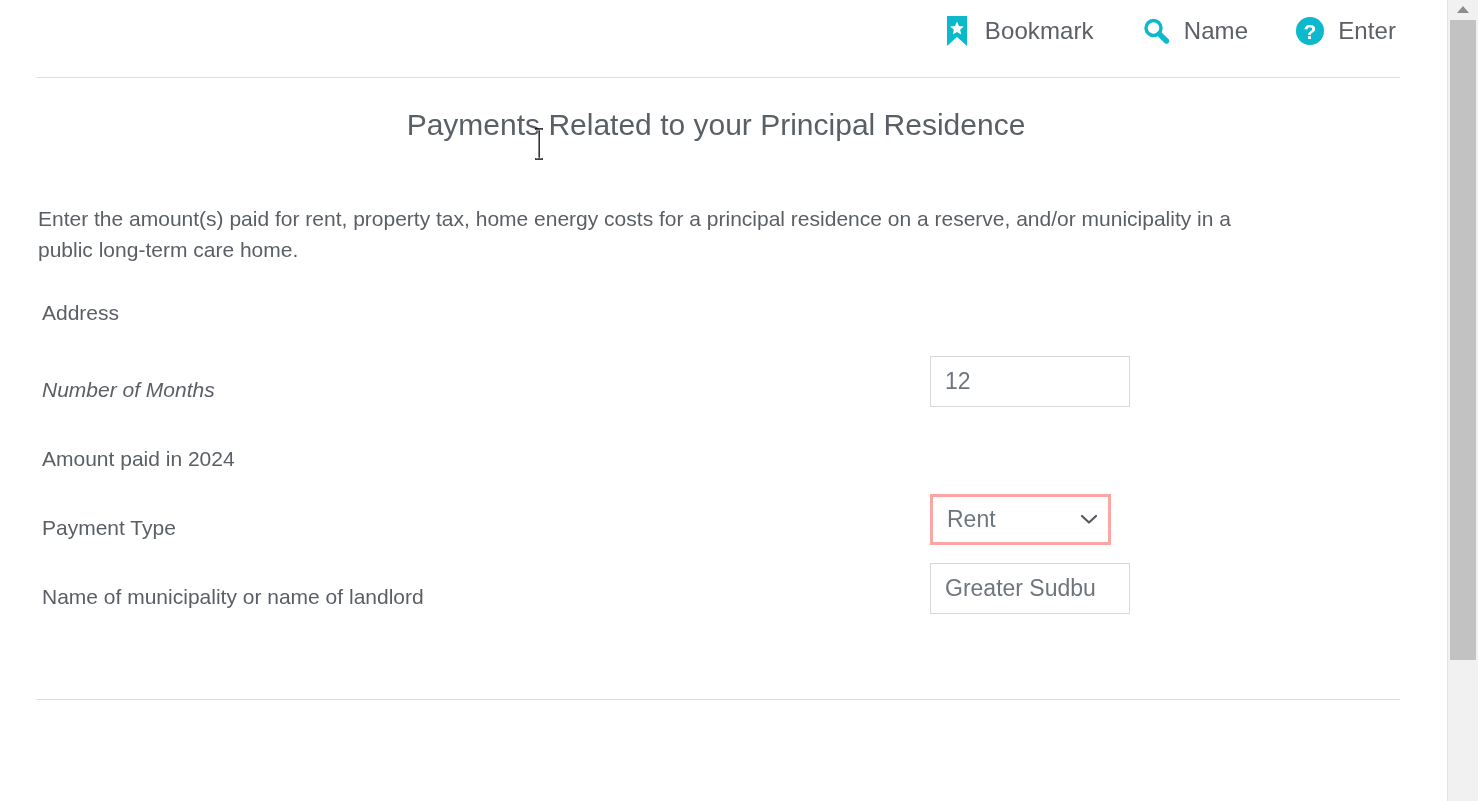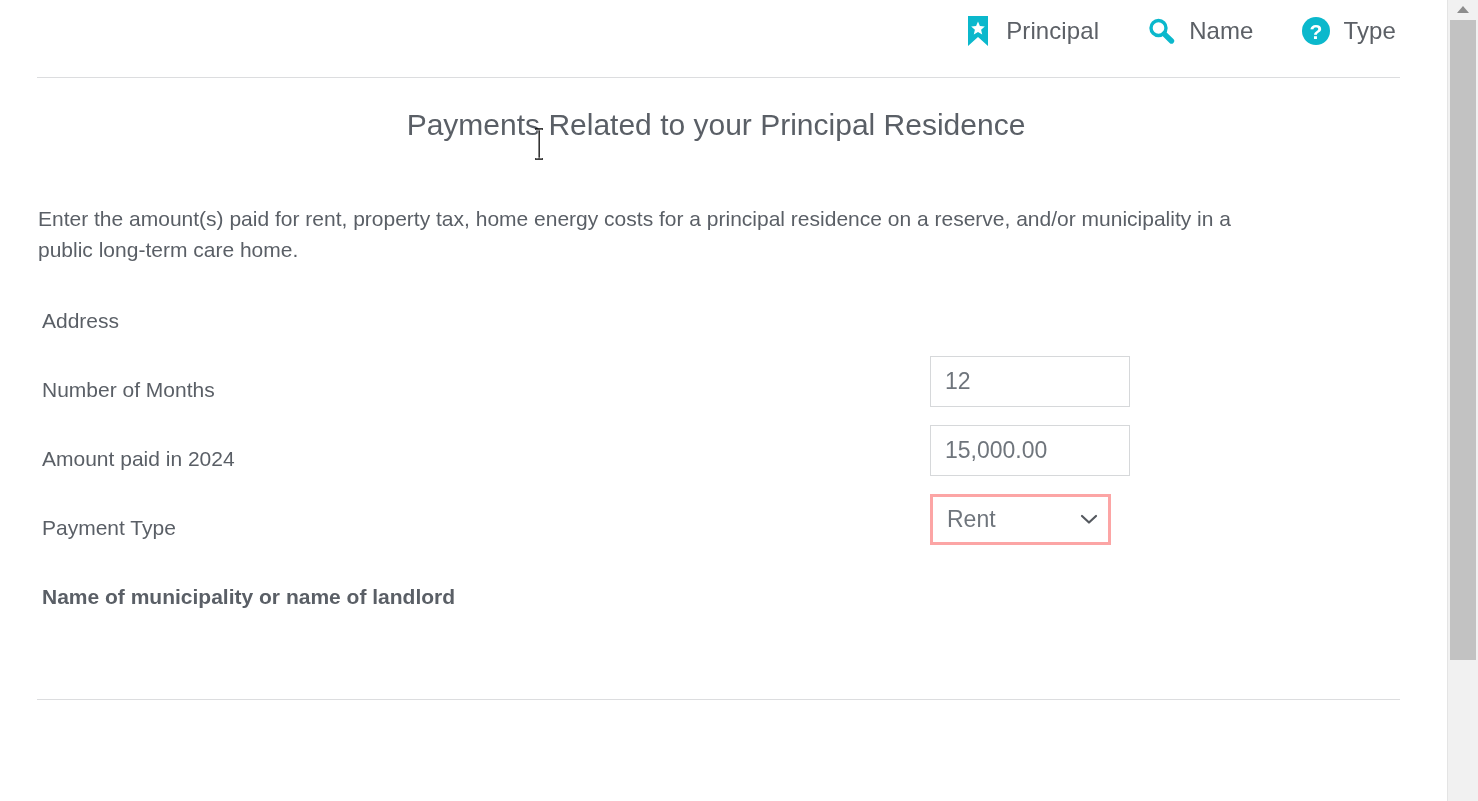--- a/index.html
+++ b/index.html
@@ -217,90 +217,90 @@
   <div class="topbar">
     <div class="top-actions">
 
       <div class="top-action">
         <span class="icon-box">
           <svg width="26" height="32" viewBox="0 0 26 32">
             <path d="M3 1 H23 V31 L13 22 L3 31 Z" fill="#0bb8cc"></path>
             <path d="M13 6.5 L14.9 11.1 L19.8 11.5 L16.1 14.7 L17.2 19.5 L13 16.9 L8.8 19.5 L9.9 14.7 L6.2 11.5 L11.1 11.1 Z" fill="#ffffff"></path>
           </svg>
         </span>
-        <span class="top-action-label">Principal</span>
+        <span class="top-action-label">Bookmark</span>
       </div>
 
       <div class="top-action">
         <span class="icon-box">
           <svg width="30" height="30" viewBox="0 0 30 30">
             <circle cx="12.5" cy="12" r="7.5" fill="none" stroke="#0bb8cc" stroke-width="3.4"></circle>
             <line x1="18.2" y1="17.8" x2="25.5" y2="25" stroke="#0bb8cc" stroke-width="5.4" stroke-linecap="round"></line>
           </svg>
         </span>
         <span class="top-action-label">Name</span>
       </div>
 
       <div class="top-action">
         <span class="icon-box">
           <svg width="30" height="30" viewBox="0 0 30 30">
             <circle cx="15" cy="15" r="14" fill="#0bb8cc"></circle>
             <text x="15" y="22.5" text-anchor="middle" font-family="Liberation Sans, sans-serif" font-size="21" font-weight="bold" fill="#ffffff">?</text>
           </svg>
         </span>
-        <span class="top-action-label">Type</span>
+        <span class="top-action-label">Enter</span>
       </div>
 
     </div>
   </div>
 
   <div class="divider divider-top"></div>
 
   <div class="page-title">Payments Related to your Principal Residence</div>
 
   <div class="intro">Enter the amount(s) paid for rent, property tax, home energy costs for a principal residence on a reserve, and/or municipality in a public long-term care home.</div>
 
   <div class="form">
 
     <div class="form-row">
-      <div class="field-label" style="top:25px;">Address</div>
-    </div>
-
-    <div class="form-row">
-      <div class="field-label" style="top:25px;">Number of Months</div>
+      <div class="field-label" style="top:17px;">Address</div>
+    </div>
+
+    <div class="form-row">
+      <div class="field-label" style="top:25px;font-style:italic;">Number of Months</div>
       <div class="field-control" style="top:3px;">
         <input class="text-input right" type="text" value="12" style="">
       </div>
     </div>
 
     <div class="form-row">
       <div class="field-label" style="top:25px;">Amount paid in 2024</div>
-      <div class="field-control" style="top:3px;">
-        <input class="text-input right" type="text" value="15,000.00" style="">
-      </div>
     </div>
 
     <div class="form-row">
       <div class="field-label" style="top:25px;text-align:right;">Payment Type</div>
       <div class="field-control" style="top:3px;">
         <div class="select-wrap">
           <div class="select-box">
             <span>Rent</span>
           </div>
           <span class="select-chevron">
             <svg width="18" height="12" viewBox="0 0 18 12">
               <path d="M2 3 L9 9.5 L16 3" fill="none" stroke="#55595f" stroke-width="2.2" stroke-linecap="round" stroke-linejoin="round"></path>
             </svg>
           </span>
         </div>
       </div>
     </div>
 
     <div class="form-row">
-      <div class="field-label" style="top:25px;font-weight:bold;">Name of municipality or name of landlord</div>
+      <div class="field-label" style="top:25px;">Name of municipality or name of landlord</div>
+      <div class="field-control" style="top:3px;">
+        <input class="text-input" type="text" value="Greater Sudbu" style="">
+      </div>
     </div>
 
   </div>
 
   <div class="divider divider-bottom"></div>
 
   <div class="footer">
 
     
 

